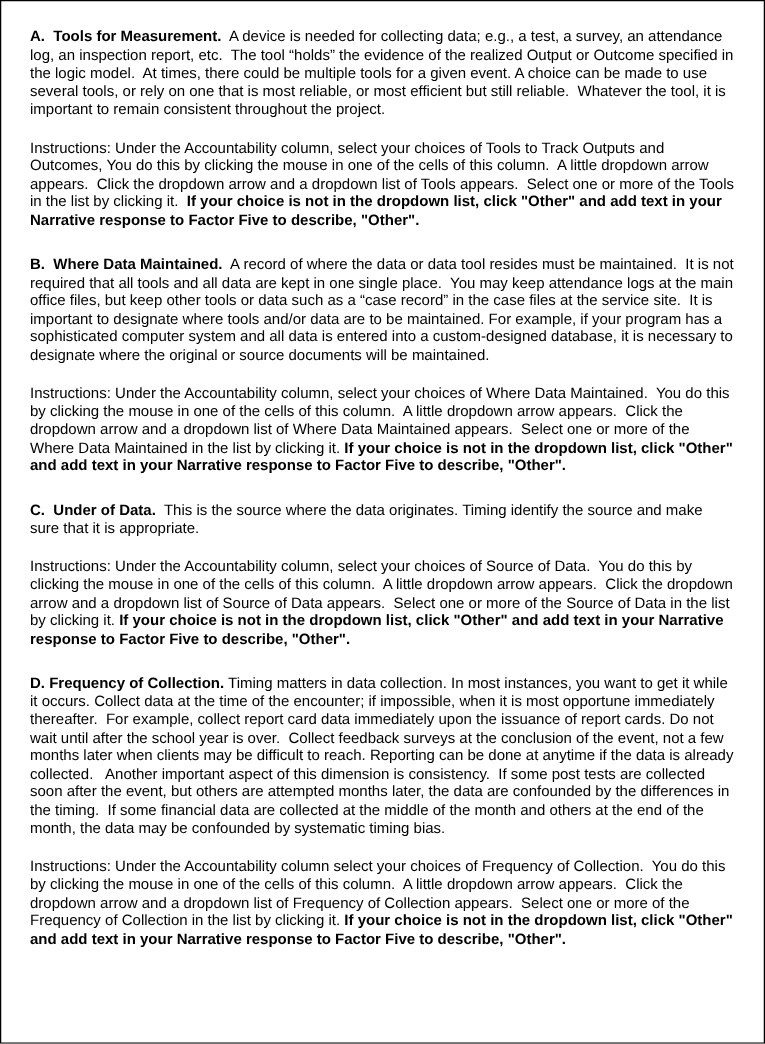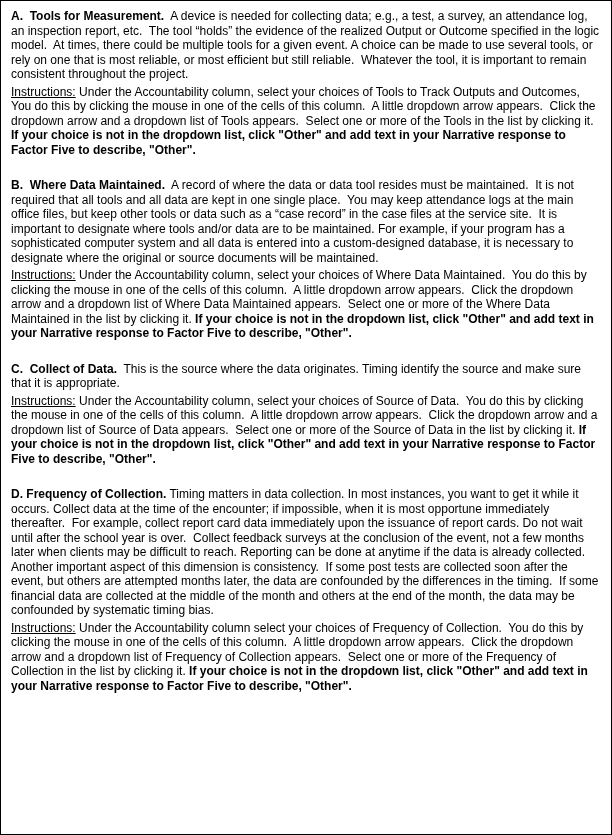--- a/index.html
+++ b/index.html
@@ -17,44 +17,44 @@
     color: #000000;
     font-family: "Liberation Sans", sans-serif;
     font-size: 12px;
     line-height: 14.5px;
     overflow: hidden;
   }
   .doc-section {
     margin: 0 0 21px 0;
   }
   .para {
-    margin: 3px;
+    margin: 16px;
     white-space: pre-wrap;
     overflow-wrap: break-word;
   }
   .b { font-weight: bold; }
-  .u { text-decoration: underline; }
+  .u { }
 </style>
 </head>
 <body>
 
 <div class="page">
 
   <section class="doc-section">
     <p class="para"><span class="b">A.  Tools for Measurement.</span><span>  A device is needed for collecting data; e.g., a test, a survey, an attendance log, an inspection report, etc.  The tool “holds” the evidence of the realized Output or Outcome specified in the logic model.  At times, there could be multiple tools for a given event. A choice can be made to use several tools, or rely on one that is most reliable, or most efficient but still reliable.  Whatever the tool, it is important to remain consistent throughout the project.</span></p>
     <p class="para"><span class="u">Instructions:</span><span> Under the Accountability column, select your choices of Tools to Track Outputs and Outcomes, You do this by clicking the mouse in one of the cells of this column.  A little dropdown arrow appears.  Click the dropdown arrow and a dropdown list of Tools appears.  Select one or more of the Tools in the list by clicking it.  </span><span class="b">If your choice is not in the dropdown list, click "Other" and add text in your Narrative response to Factor Five to describe, "Other".</span></p>
   </section>
 
   <section class="doc-section">
     <p class="para"><span class="b">B.  Where Data Maintained.</span><span>  A record of where the data or data tool resides must be maintained.  It is not required that all tools and all data are kept in one single place.  You may keep attendance logs at the main office files, but keep other tools or data such as a “case record” in the case files at the service site.  It is important to designate where tools and/or data are to be maintained. For example, if your program has a sophisticated computer system and all data is entered into a custom-designed database, it is necessary to designate where the original or source documents will be maintained.</span></p>
     <p class="para"><span class="u">Instructions:</span><span> Under the Accountability column, select your choices of Where Data Maintained.  You do this by clicking the mouse in one of the cells of this column.  A little dropdown arrow appears.  Click the dropdown arrow and a dropdown list of Where Data Maintained appears.  Select one or more of the Where Data Maintained in the list by clicking it. </span><span class="b">If your choice is not in the dropdown list, click "Other" and add text in your Narrative response to Factor Five to describe, "Other".</span></p>
   </section>
 
   <section class="doc-section">
-    <p class="para"><span class="b">C.  Collect of Data.</span><span>  This is the source where the data originates. Timing identify the source and make sure that it is appropriate.</span></p>
+    <p class="para"><span class="b">C.  Under of Data.</span><span>  This is the source where the data originates. Timing identify the source and make sure that it is appropriate.</span></p>
     <p class="para"><span class="u">Instructions:</span><span> Under the Accountability column, select your choices of Source of Data.  You do this by clicking the mouse in one of the cells of this column.  A little dropdown arrow appears.  Click the dropdown arrow and a dropdown list of Source of Data appears.  Select one or more of the Source of Data in the list by clicking it. </span><span class="b">If your choice is not in the dropdown list, click "Other" and add text in your Narrative response to Factor Five to describe, "Other".</span></p>
   </section>
 
   <section class="doc-section">
     <p class="para"><span class="b">D. Frequency of Collection.</span><span> Timing matters in data collection. In most instances, you want to get it while it occurs. Collect data at the time of the encounter; if impossible, when it is most opportune immediately thereafter.  For example, collect report card data immediately upon the issuance of report cards. Do not wait until after the school year is over.  Collect feedback surveys at the conclusion of the event, not a few months later when clients may be difficult to reach. Reporting can be done at anytime if the data is already collected.   Another important aspect of this dimension is consistency.  If some post tests are collected soon after the event, but others are attempted months later, the data are confounded by the differences in the timing.  If some financial data are collected at the middle of the month and others at the end of the month, the data may be confounded by systematic timing bias.</span></p>
     <p class="para"><span class="u">Instructions:</span><span> Under the Accountability column select your choices of Frequency of Collection.  You do this by clicking the mouse in one of the cells of this column.  A little dropdown arrow appears.  Click the dropdown arrow and a dropdown list of Frequency of Collection appears.  Select one or more of the Frequency of Collection in the list by clicking it. </span><span class="b">If your choice is not in the dropdown list, click "Other" and add text in your Narrative response to Factor Five to describe, "Other".</span></p>
   </section>
 
 </div>
 

